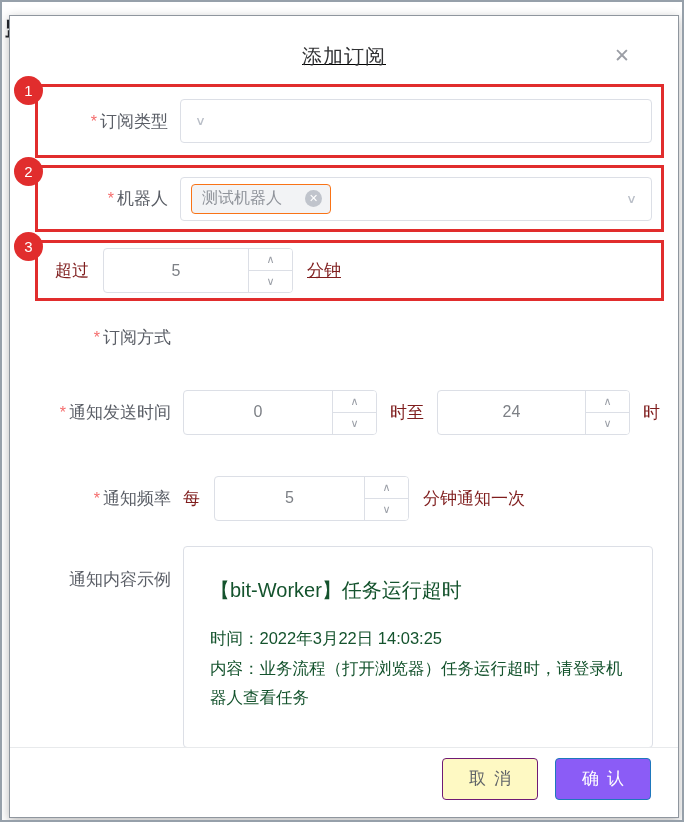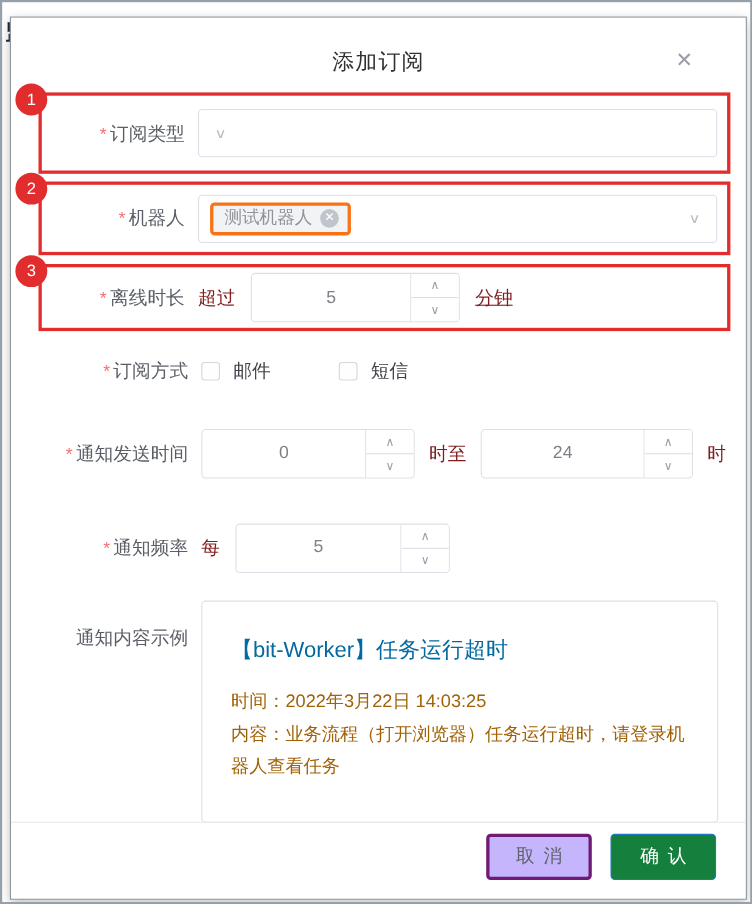--- a/index.html
+++ b/index.html
@@ -17,21 +17,21 @@
   .bg-tab.t1 { left:3px; }
   .bg-tab.t2 { left:89px; }
 
   
   .dialog {
     position:absolute; left:7px; top:13px; width:670px; height:803px;
     background:#fff; border:1px solid #8f969e;
     box-shadow:0 3px 10px rgba(0,0,0,.28);
     z-index:5;
   }
-  .dialog-header { position:relative; padding-top:27px; text-align:center; }
+  .dialog-header { position:relative; padding-top:27px; text-align:center;text-decoration:underline; }
   .dialog-title { font-size:20px; color:#303133; font-weight:500; letter-spacing:1px; }
   .close-btn {
     position:absolute; top:28px; right:44px; width:24px; height:24px;
     font-size:19px; color:#9b9ea5; line-height:24px; text-align:center; cursor:pointer;
   }
 
   .dialog-body { padding:14px 14px 0 25px; }
 
   .form-row { display:flex; align-items:center; position:relative; }
   .form-row .label-cell {
@@ -61,22 +61,22 @@
   
   .select-box {
     flex:1; height:44px; border:1px solid #dcdfe6; border-radius:4px;
     display:flex; align-items:center; padding:0 14px; background:#fff; cursor:pointer;
   }
   .select-placeholder { flex:1; font-size:17px; color:#a8abb2; }
   .select-arrow { color:#b9bec7; font-size:15px; transform:scaleY(.8); }
 
   .tag {
     display:inline-flex; align-items:center; height:30px; padding:0 8px 0 10px;
-    background:#f2f3f5; border:3px solid #f97316; border-radius:4px;
-    font-size:16px; color:#8f939a; margin-left:-4px;
+    background:#f2f3f5; border:1px solid #f97316; border-radius:4px;
+    font-size:16px; color:#8f939a; margin-left:-4px;gap:16px;
   }
   .tag-close {
     width:17px; height:17px; margin-left:7px; border-radius:50%;
     background:#c0c4cc; color:#fff; font-size:11px; line-height:17px;
     text-align:center; cursor:pointer;
   }
 
   
   .num-input {
     display:flex; height:45px; border:1px solid #dcdfe6; border-radius:4px;
@@ -95,37 +95,37 @@
   .cb-group { display:flex; align-items:center; }
   .cb-item { display:flex; align-items:center; margin-right:62px; cursor:pointer; }
   .cb-box { width:17px; height:17px; border:1px solid #d4d7de; border-radius:3px; background:#fefefe; }
   .cb-label { font-size:17px; color:#3f4349; margin-left:12px; }
 
   
   .example-box {
     width:470px; border:1px solid #dcdfe6; border-radius:4px;
     padding:30px 26px 34px 26px; margin-top:4px;
   }
-  .example-title { font-size:20px; color:#0369a1; font-weight:500; margin-bottom:20px; }
-  .example-line { font-size:16.5px; color:#a16207; line-height:1.8; }
+  .example-title { font-size:20px; color:#14532d; font-weight:500; margin-bottom:20px; }
+  .example-line { font-size:16.5px; color:#14532d; line-height:1.8; }
   .row7 .label-cell { margin-top:26px; }
 
   
   .dialog-footer {
     position:absolute; left:0; right:0; bottom:0; height:70px;
     border-top:1px solid #e8eaec; display:flex; align-items:center;
     justify-content:flex-end; padding:0 27px 8px 0; gap:17px;
   }
   .btn {
     height:42px; min-width:96px; border-radius:4px; font-size:17px;
     display:flex; align-items:center; justify-content:center;
     letter-spacing:8px; padding-left:8px; cursor:pointer;
   }
-  .btn-cancel { background:#c4b5fd; border:3px solid #701a75; color:#5f6368; }
-  .btn-confirm { background:#15803d; border:1px solid #1e78bc; color:#fff; font-weight:500; }
+  .btn-cancel { background:#fef9c3; border:1px solid #701a75; color:#5f6368; }
+  .btn-confirm { background:#8b5cf6; border:1px solid #1e78bc; color:#fff; font-weight:500; }
 </style>
 </head>
 <body>
 
 <div class="bg-page">
   <span class="bg-tab t1">监控</span>
   <span class="bg-tab t2">设备管理</span>
 </div>
 
 <div class="dialog">
@@ -161,50 +161,37 @@
               <span class="tag-close">✕</span>
             </span>
           </span>
           <span class="select-arrow">∨</span>
         </div>
       </div>
     </div>
 
     <div class="form-row annotated row3">
       <span class="badge">3</span>
-      <div class="label-cell">
-        <span class="req">*</span><span>离线时长</span>
-      </div>
       <div class="ctrl-cell">
         <span class="inline-text" style="margin-right:14px;">超过</span>
         <div class="num-input" style="width:190px;">
           <span class="num-val">5</span>
           <span class="stepper">
             <span class="step-btn up">∧</span>
             <span class="step-btn down">∨</span>
           </span>
         </div>
         <span class="inline-text" style="margin-left:14px;text-decoration:underline;">分钟</span>
       </div>
     </div>
 
     <div class="form-row plain row4">
       <div class="label-cell">
         <span class="req">*</span><span>订阅方式</span>
       </div>
-      <div class="ctrl-cell cb-group">
-        <span class="cb-item">
-          <span class="cb-box"></span>
-          <span class="cb-label">邮件</span>
-        </span>
-        <span class="cb-item">
-          <span class="cb-box"></span>
-          <span class="cb-label">短信</span>
-        </span>
-      </div>
     </div>
 
     <div class="form-row plain row5">
       <div class="label-cell">
         <span class="req">*</span><span>通知发送时间</span>
       </div>
       <div class="ctrl-cell">
         <div class="num-input" style="width:194px;">
           <span class="num-val">0</span>
           <span class="stepper">
@@ -230,20 +217,21 @@
       </div>
       <div class="ctrl-cell">
         <span class="inline-text" style="margin-right:14px;">每</span>
         <div class="num-input" style="width:195px;">
           <span class="num-val">5</span>
           <span class="stepper">
             <span class="step-btn up">∧</span>
             <span class="step-btn down">∨</span>
           </span>
         </div>
+        <span class="inline-text" style="margin-left:14px;">分钟通知一次</span>
       </div>
     </div>
 
     <div class="form-row plain row7">
       <div class="label-cell">
         <span>通知内容示例</span>
       </div>
       <div class="ctrl-cell" style="align-items:flex-start;">
         <div class="example-box">
           <div class="example-title">【bit-Worker】任务运行超时</div>

